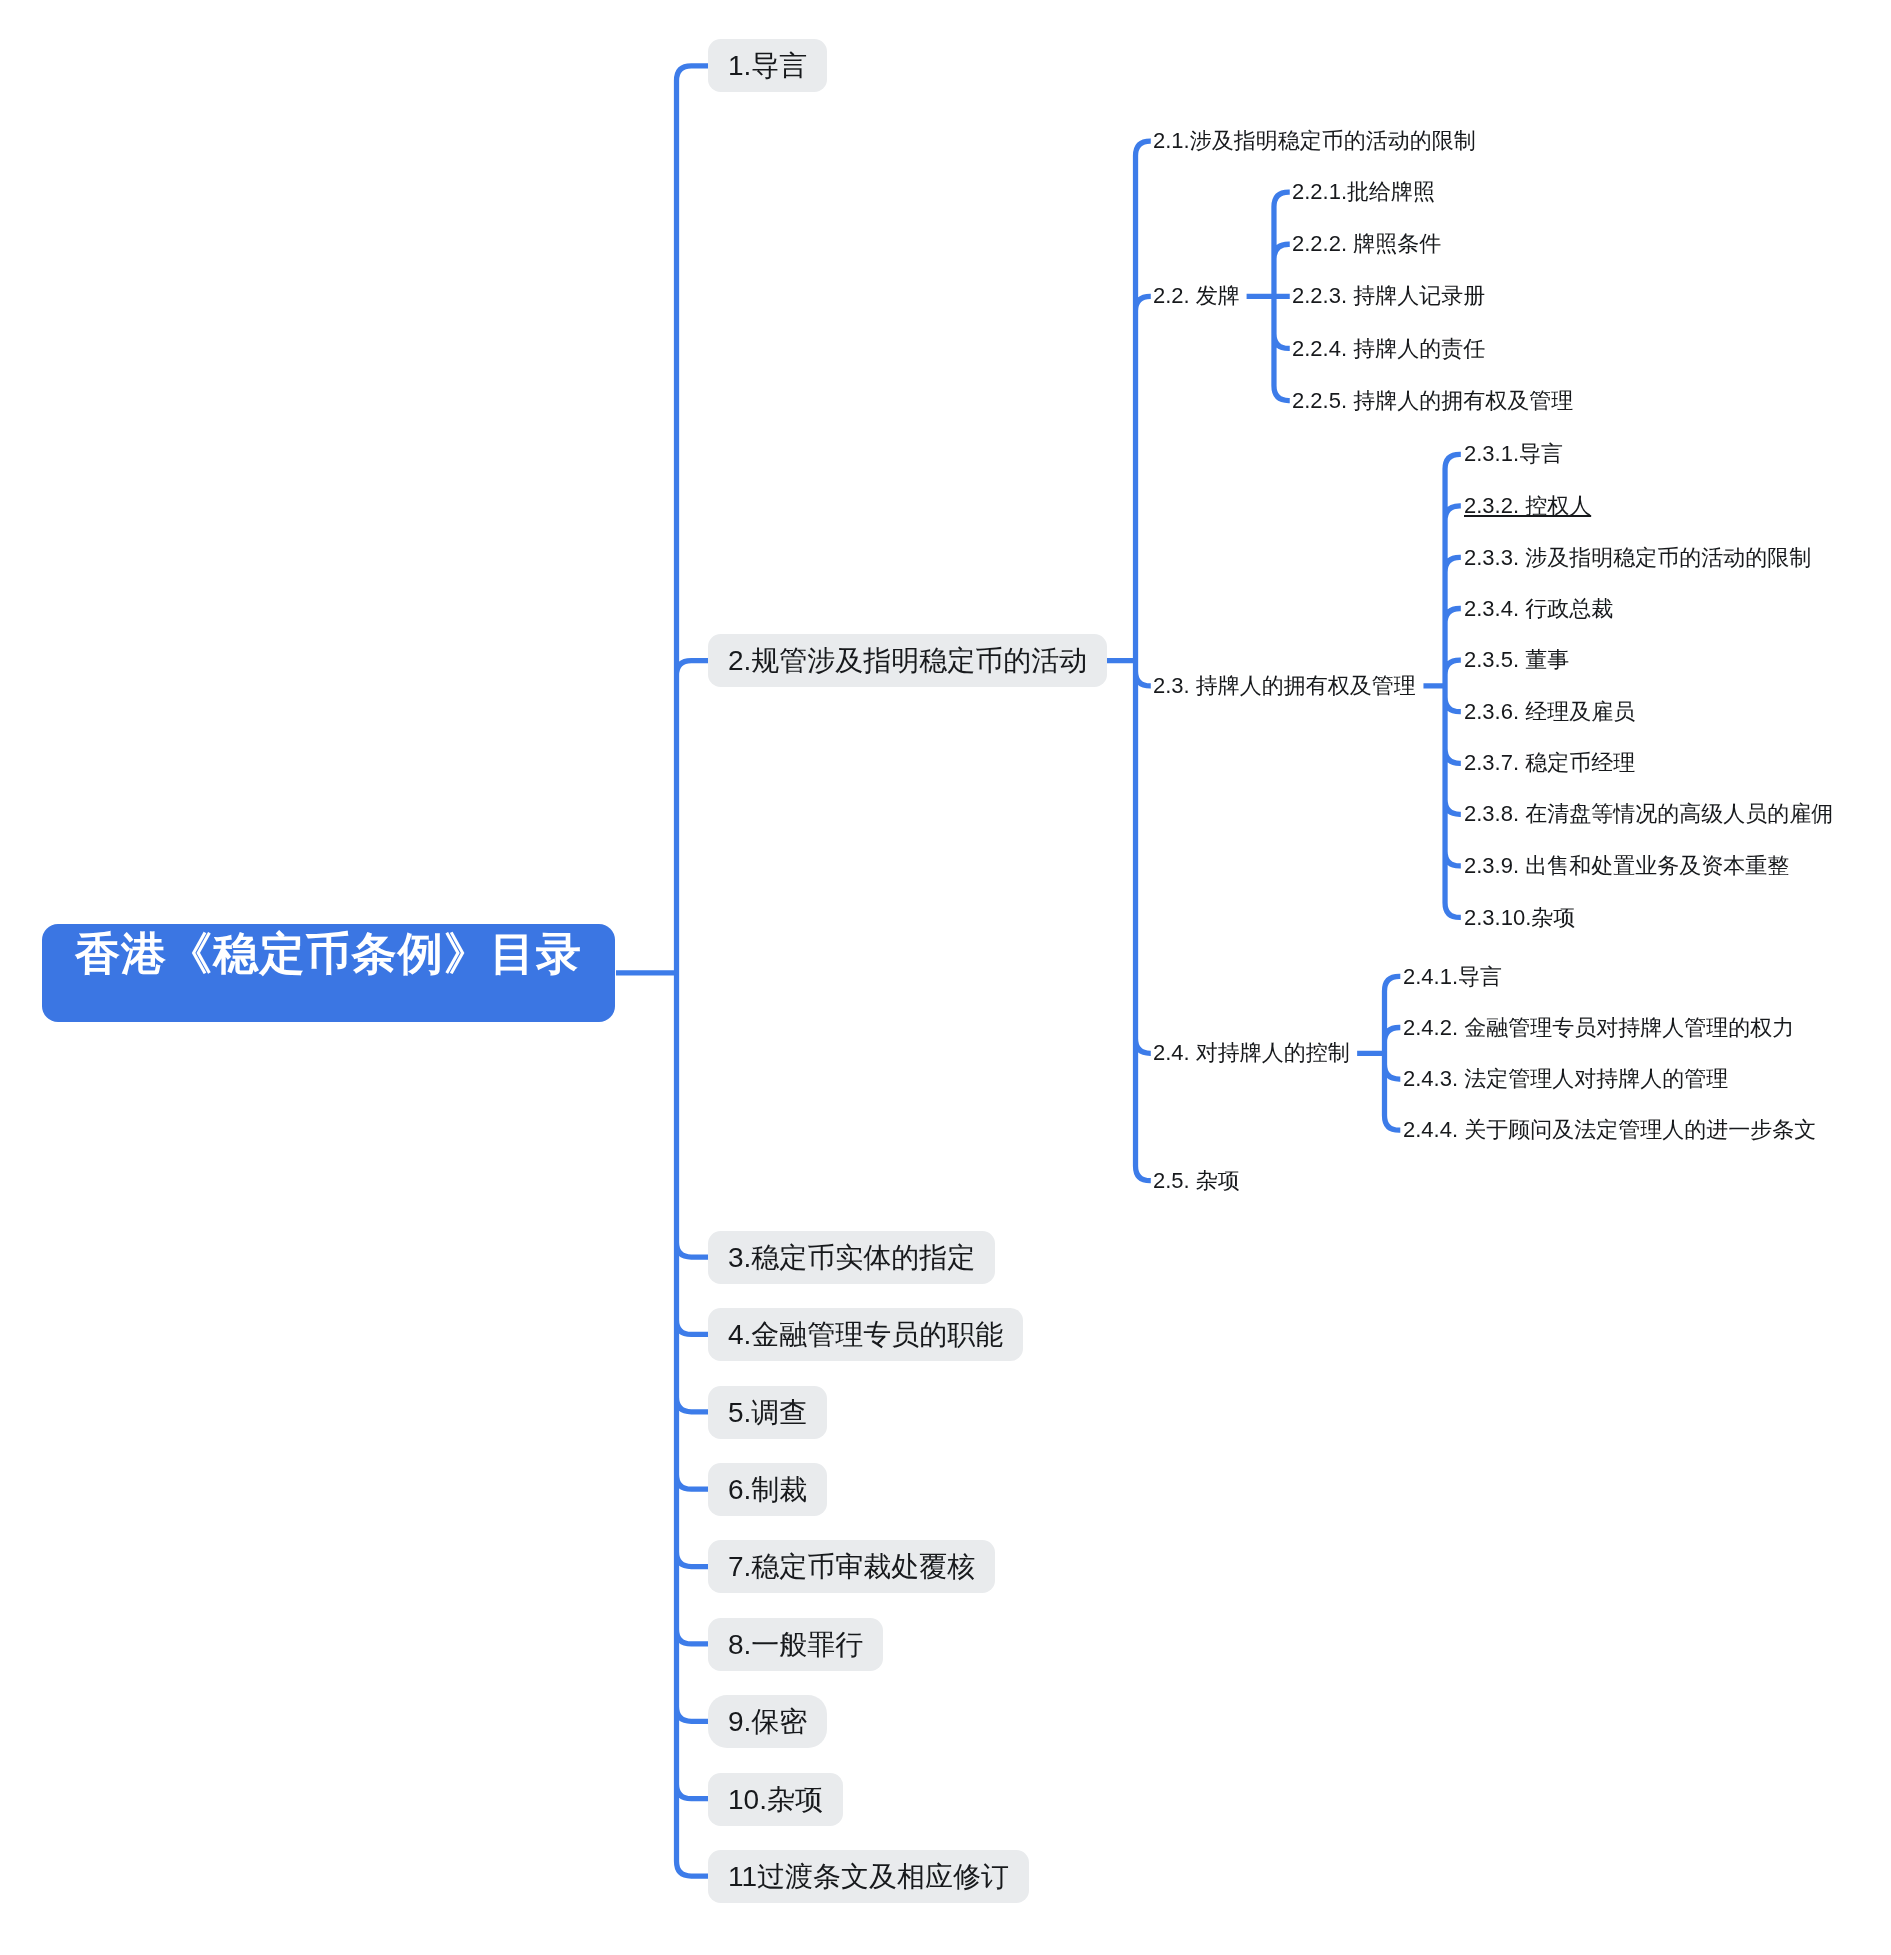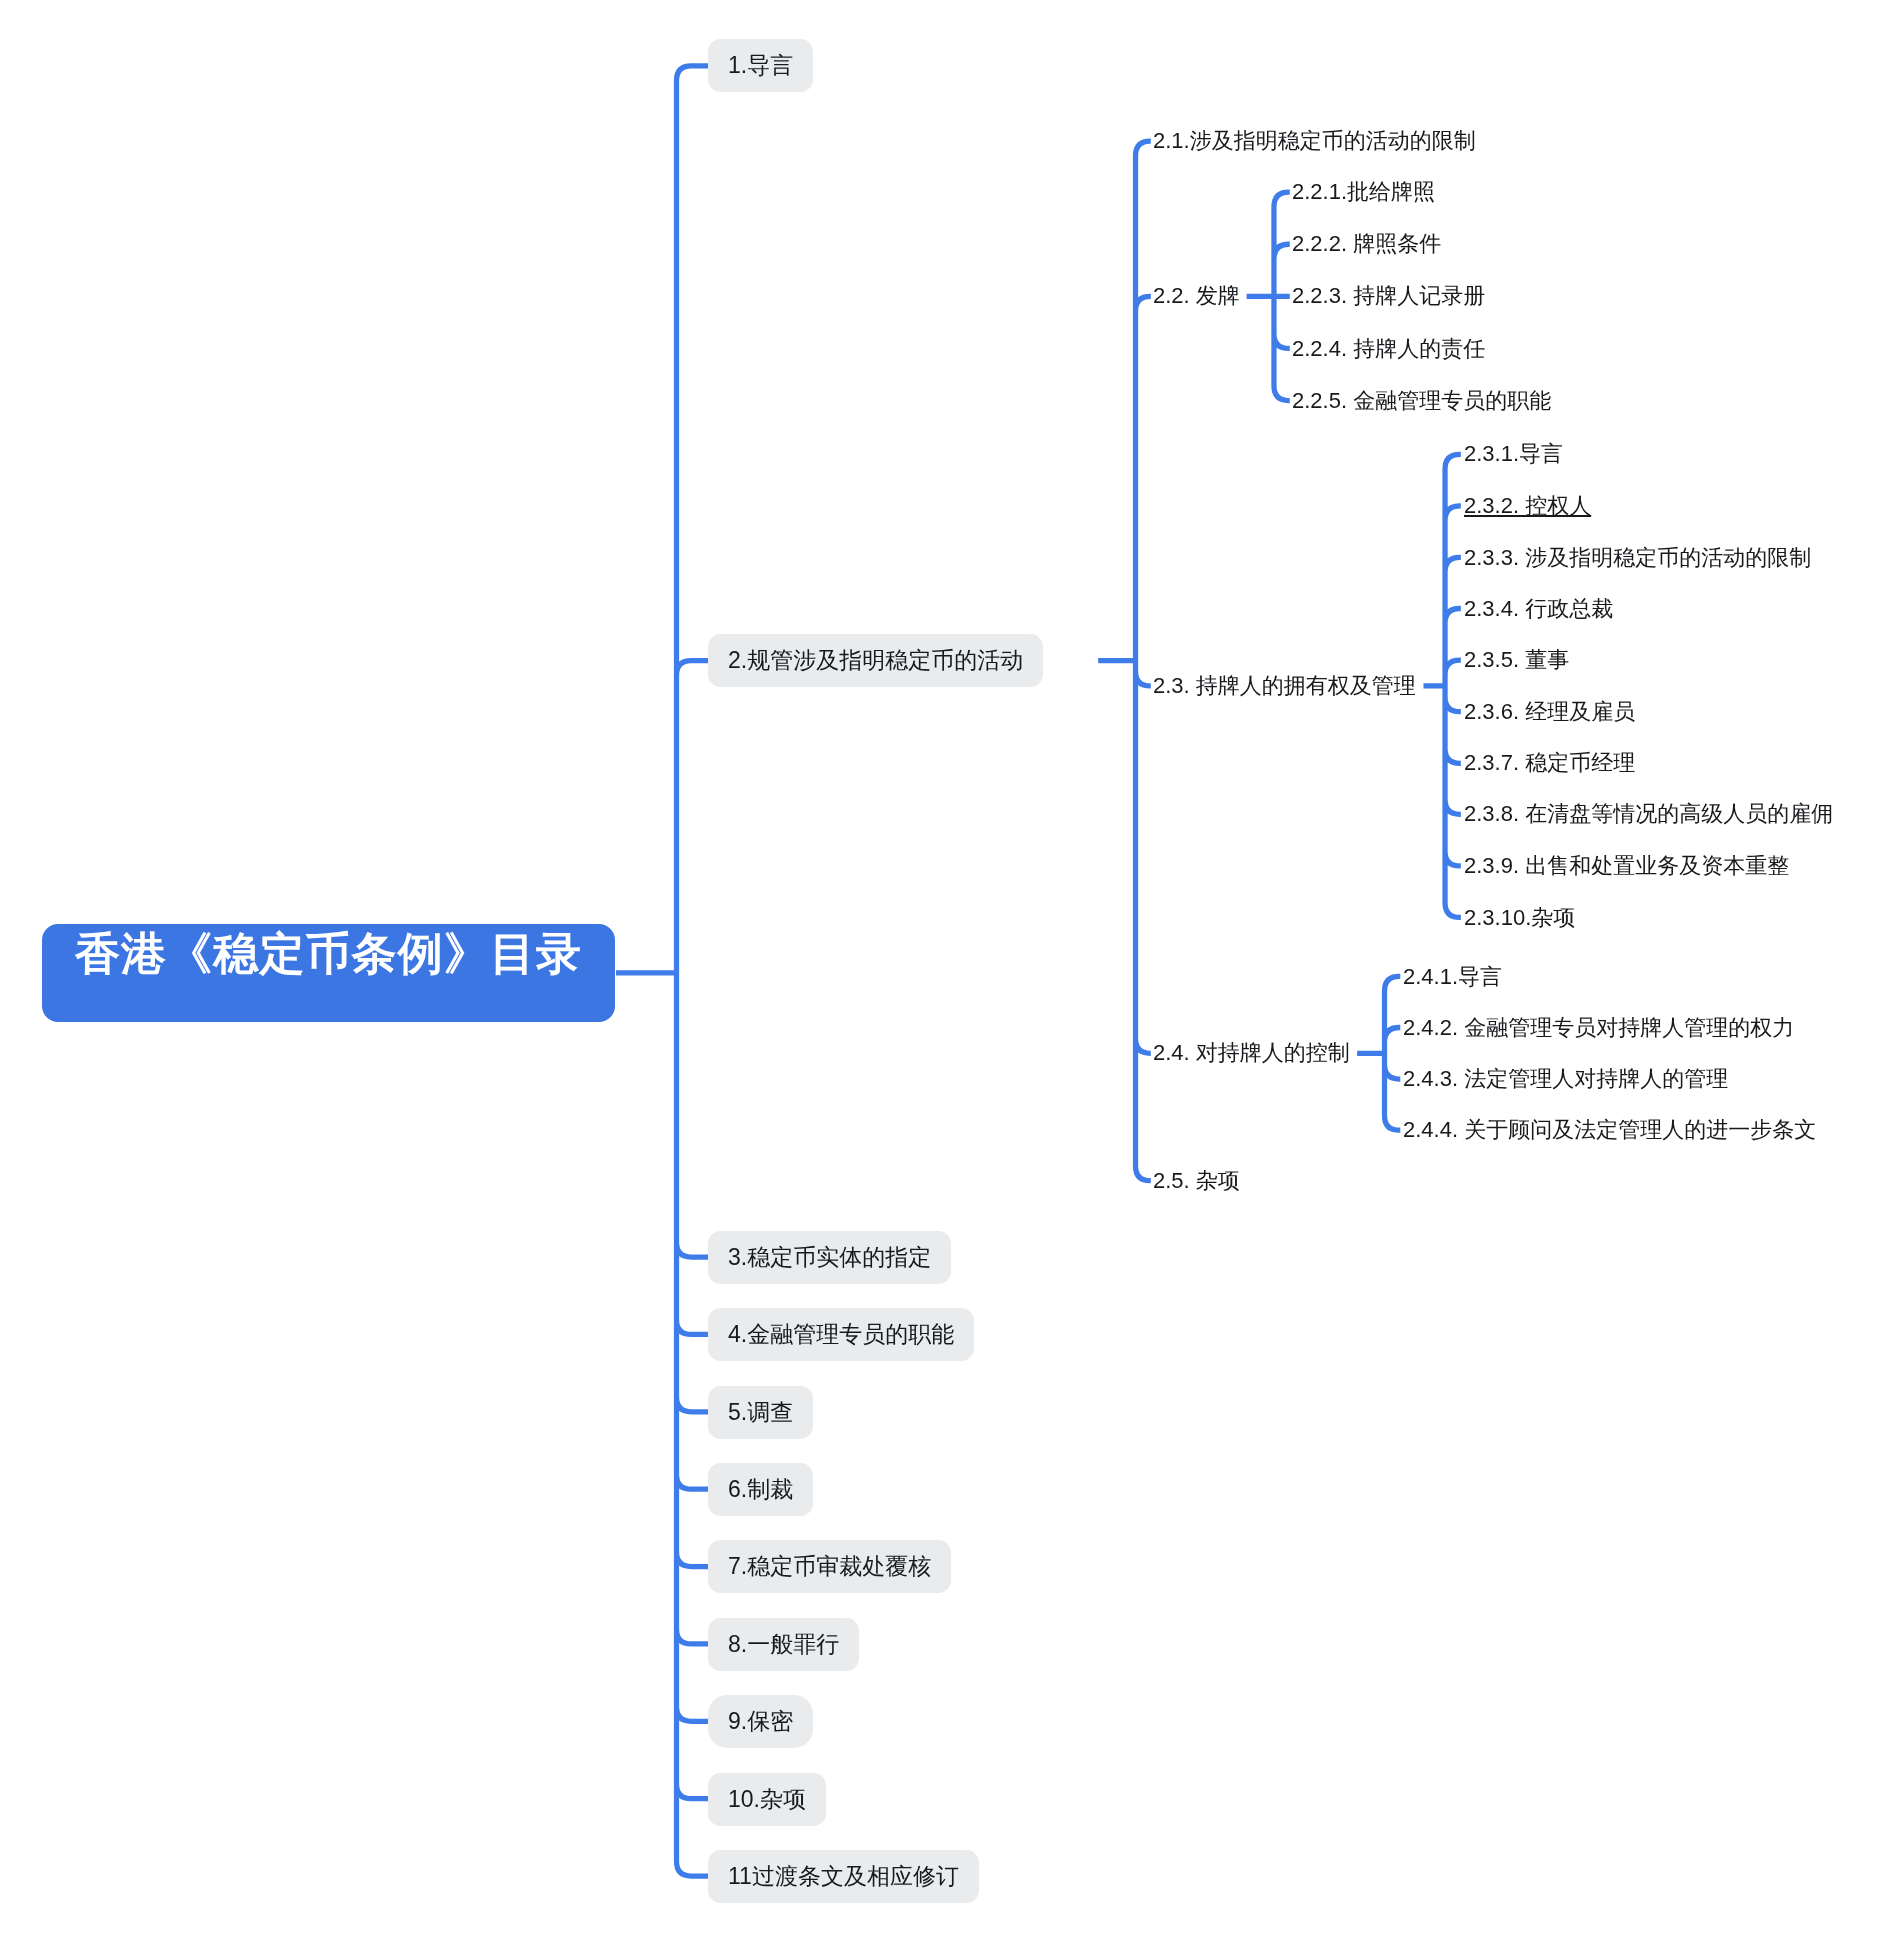--- a/index.html
+++ b/index.html
@@ -23,21 +23,21 @@
     display:inline-flex;align-items:flex-start;
     padding:0 33px;border-radius:16px;
     background:var(--root-fill);color:var(--root-text);
     font-size:45px;font-weight:bold;letter-spacing:1.1px;white-space:nowrap;
   }
   .topic-box{
     position:absolute;z-index:2;
     height:53px;display:inline-flex;align-items:center;
     padding:0 20px;border-radius:12.6px;
     background:var(--topic-fill);color:var(--topic-text);
-    font-size:23px;white-space:nowrap;
+    font-size:28px;white-space:nowrap;
   }
   .topic-text{
     position:absolute;z-index:2;
     color:var(--topic-text);font-size:22px;white-space:nowrap;
     transform:translateY(-50%);
   }
 </style>
 </head>
 <body>
 
@@ -50,21 +50,21 @@
   </div>
   <div id="nodes">
       <div class="topic-box" style="left: 708px; top: 39px;">1.导言</div>
       <div class="topic-box" style="left: 708px; top: 634px;">2.规管涉及指明稳定币的活动</div>
       <div class="topic-text" style="left: 1153px; top: 141px;">2.1.涉及指明稳定币的活动的限制</div>
       <div class="topic-text" style="left: 1153px; top: 296px;">2.2. 发牌</div>
       <div class="topic-text" style="left: 1292px; top: 192px;">2.2.1.批给牌照</div>
       <div class="topic-text" style="left: 1292px; top: 244px;">2.2.2. 牌照条件</div>
       <div class="topic-text" style="left: 1292px; top: 296px;">2.2.3. 持牌人记录册</div>
       <div class="topic-text" style="left: 1292px; top: 349px;">2.2.4. 持牌人的责任</div>
-      <div class="topic-text" style="left: 1292px; top: 401px;">2.2.5. 金融管理专员的职能</div>
+      <div class="topic-text" style="left: 1292px; top: 401px;">2.2.5. 持牌人的拥有权及管理</div>
       <div class="topic-text" style="left: 1153px; top: 686px;">2.3. 持牌人的拥有权及管理</div>
       <div class="topic-text" style="left: 1464px; top: 454px;">2.3.1.导言</div>
       <div class="topic-text" style="left: 1464px; top: 506px; text-decoration: underline;">2.3.2. 控权人</div>
       <div class="topic-text" style="left: 1464px; top: 558px;">2.3.3. 涉及指明稳定币的活动的限制</div>
       <div class="topic-text" style="left: 1464px; top: 609px;">2.3.4. 行政总裁</div>
       <div class="topic-text" style="left: 1464px; top: 660px;">2.3.5. 董事</div>
       <div class="topic-text" style="left: 1464px; top: 712px;">2.3.6. 经理及雇员</div>
       <div class="topic-text" style="left: 1464px; top: 763px;">2.3.7. 稳定币经理</div>
       <div class="topic-text" style="left: 1464px; top: 814px;">2.3.8. 在清盘等情况的高级人员的雇佣</div>
       <div class="topic-text" style="left: 1464px; top: 866px;">2.3.9. 出售和处置业务及资本重整</div>

